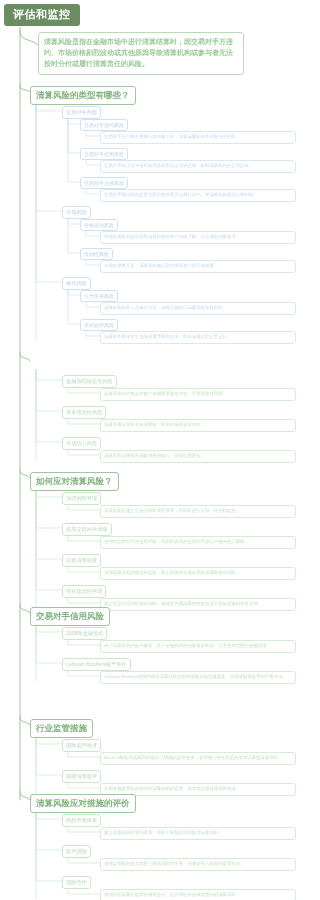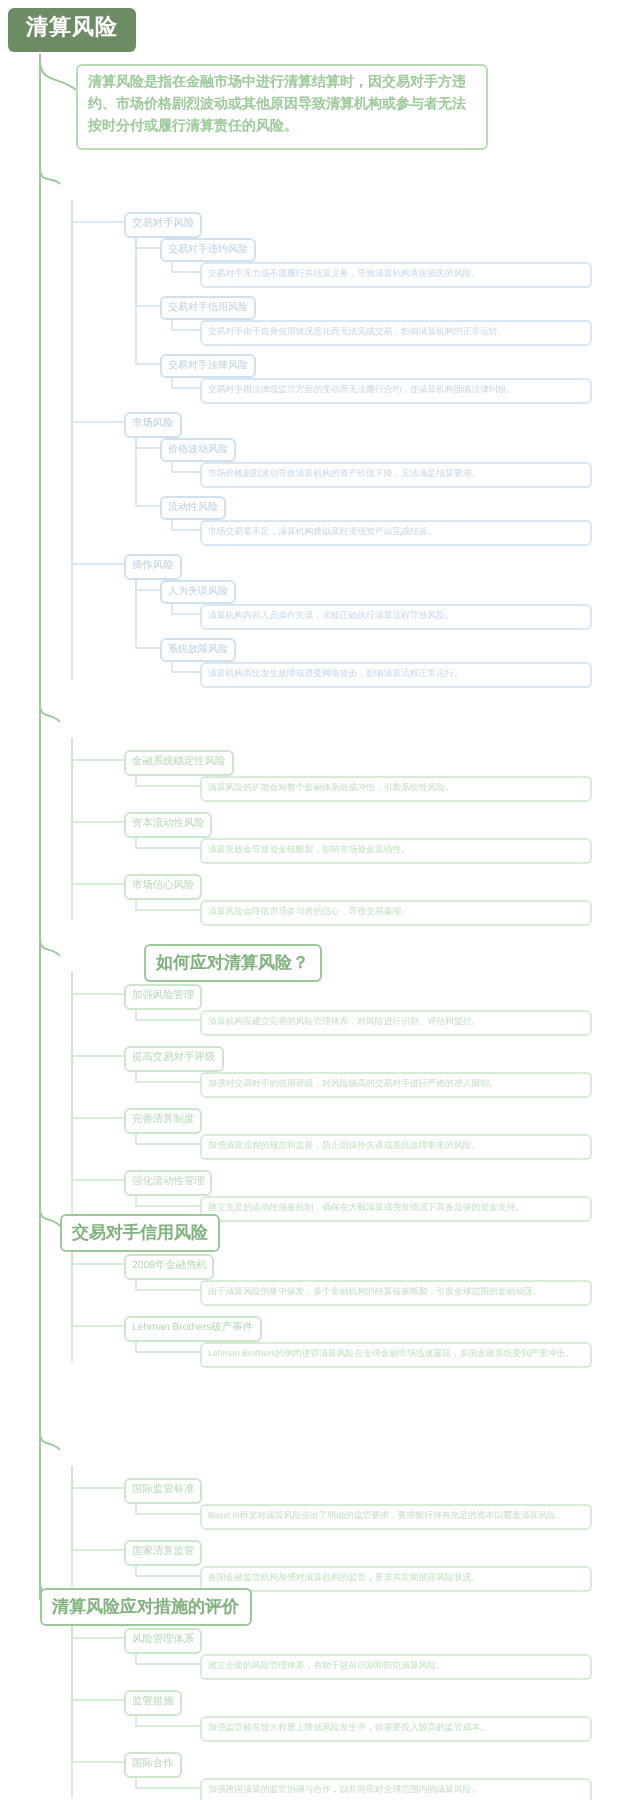--- a/index.html
+++ b/index.html
@@ -142,24 +142,25 @@
       <path d="M36,733 L36,793" stroke="#cce6ca" stroke-width="0.7" fill="none"></path>
       <path d="M36,808 L36,819 L62,819" stroke="#cce6ca" stroke-width="0.7" fill="none"></path>
       <path d="M68,824 L68,832 L100,832" stroke="#cce6ca" stroke-width="0.7" fill="none"></path>
       <path d="M36,808 L36,850 L62,850" stroke="#cce6ca" stroke-width="0.7" fill="none"></path>
       <path d="M68,855 L68,863 L100,863" stroke="#cce6ca" stroke-width="0.7" fill="none"></path>
       <path d="M36,808 L36,881 L62,881" stroke="#cce6ca" stroke-width="0.7" fill="none"></path>
       <path d="M68,886 L68,894 L100,894" stroke="#cce6ca" stroke-width="0.7" fill="none"></path>
       <path d="M36,808 L36,899" stroke="#cce6ca" stroke-width="0.7" fill="none"></path>
     </svg>
 
-  <div class="root">清算风险</div>
+  <div class="root">评估和监控</div>
 
   <div class="node intro" style="left:38px;top:32px;width:206px;">清算风险是指在金融市场中进行清算结算时，因交易对手方违约、市场价格剧烈波动或其他原因导致清算机构或参与者无法按时分付或履行清算责任的风险。</div>
 
+<div class="node h1" style="left: 30px; top: 86px;">清算风险的类型有哪些？</div>
     <div class="node blue l2" style="left: 62px; top: 106px;">交易对手风险</div>
     <div class="node blue l3" style="left: 80px; top: 119px;">交易对手违约风险</div>
     <div class="node blue l4" style="left: 100px; top: 131px; width: 196px;">交易对手无力或不愿履行其结算义务，导致清算机构承担损失的风险。</div>
     <div class="node blue l3" style="left: 80px; top: 148px;">交易对手信用风险</div>
     <div class="node blue l4" style="left: 100px; top: 160px; width: 196px;">交易对手由于自身信用状况恶化而无法完成交易，影响清算机构的正常运转。</div>
     <div class="node blue l3" style="left: 80px; top: 177px;">交易对手法律风险</div>
     <div class="node blue l4" style="left: 100px; top: 189px; width: 196px;">交易对手因法律或监管方面的变动而无法履行合约，使清算机构面临法律纠纷。</div>
     <div class="node blue l2" style="left: 62px; top: 206px;">市场风险</div>
     <div class="node blue l3" style="left: 80px; top: 219px;">价格波动风险</div>
     <div class="node blue l4" style="left: 100px; top: 231px; width: 196px;">市场价格剧烈波动导致清算机构的资产价值下降，无法满足结算要求。</div>
@@ -169,38 +170,39 @@
     <div class="node blue l3" style="left: 80px; top: 290px;">人为失误风险</div>
     <div class="node blue l4" style="left: 100px; top: 302px; width: 196px;">清算机构内部人员操作失误，未能正确执行清算流程导致风险。</div>
     <div class="node blue l3" style="left: 80px; top: 319px;">系统故障风险</div>
     <div class="node blue l4" style="left: 100px; top: 331px; width: 196px;">清算机构系统发生故障或遭受网络攻击，影响清算流程正常运行。</div>
     <div class="node green l2" style="left: 62px; top: 375px;">金融系统稳定性风险</div>
     <div class="node green l4" style="left: 100px; top: 388px; width: 196px;">清算风险的扩散会对整个金融体系造成冲击，引发系统性风险。</div>
     <div class="node green l2" style="left: 62px; top: 406px;">资本流动性风险</div>
     <div class="node green l4" style="left: 100px; top: 419px; width: 196px;">清算失败会导致资金链断裂，影响市场资金流动性。</div>
     <div class="node green l2" style="left: 62px; top: 437px;">市场信心风险</div>
     <div class="node green l4" style="left: 100px; top: 450px; width: 196px;">清算风险会降低市场参与者的信心，导致交易萎缩。</div>
-    <div class="node h1" style="left: 30px; top: 472px; margin-left: 42px;">如何应对清算风险？</div>
+    <div class="node h1" style="left: 30px; top: 472px;">如何应对清算风险？</div>
     <div class="node green l2" style="left: 62px; top: 492px;">加强风险管理</div>
     <div class="node green l4" style="left: 100px; top: 505px; width: 196px;">清算机构应建立完善的风险管理体系，对风险进行识别、评估和监控。</div>
     <div class="node green l2" style="left: 62px; top: 523px;">提高交易对手评级</div>
     <div class="node green l4" style="left: 100px; top: 536px; width: 196px;">加强对交易对手的信用评级，对风险较高的交易对手进行严格的准入限制。</div>
     <div class="node green l2" style="left: 62px; top: 554px;">完善清算制度</div>
     <div class="node green l4" style="left: 100px; top: 567px; width: 196px;">加强清算流程的规范和监督，防止因操作失误或系统故障带来的风险。</div>
     <div class="node green l2" style="left: 62px; top: 585px;">强化流动性管理</div>
     <div class="node green l4" style="left: 100px; top: 598px; width: 196px;">建立充足的流动性储备机制，确保在大额清算或突发情况下具备足够的资金支持。</div>
     <div class="node h1" style="left: 30px; top: 607px;">交易对手信用风险</div>
     <div class="node green l2" style="left: 62px; top: 627px;">2008年金融危机</div>
     <div class="node green l4" style="left: 100px; top: 640px; width: 196px;">由于清算风险的集中爆发，多个金融机构的结算链条断裂，引发全球范围的金融动荡。</div>
     <div class="node green l2" style="left: 62px; top: 658px;">Lehman Brothers破产事件</div>
     <div class="node green l4" style="left: 100px; top: 671px; width: 196px;">Lehman Brothers的倒闭使得清算风险在全球金融市场迅速蔓延，多国金融系统受到严重冲击。</div>
+    <div class="node h1" style="left: 30px; top: 719px;">行业监管措施</div>
     <div class="node green l2" style="left: 62px; top: 739px;">国际监管标准</div>
     <div class="node green l4" style="left: 100px; top: 752px; width: 196px;">Basel III框架对清算风险提出了明确的监管要求，要求银行持有充足的资本以覆盖清算风险。</div>
     <div class="node green l2" style="left: 62px; top: 770px;">国家清算监管</div>
     <div class="node green l4" style="left: 100px; top: 783px; width: 196px;">各国金融监管机构加强对清算机构的监管，要求其定期披露风险状况。</div>
-    <div class="node h1" style="left: 20px; top: 794px;">清算风险应对措施的评价</div>
+    <div class="node h1" style="left: 30px; top: 794px;">清算风险应对措施的评价</div>
     <div class="node green l2" style="left: 62px; top: 814px;">风险管理体系</div>
     <div class="node green l4" style="left: 100px; top: 827px; width: 196px;">建立全面的风险管理体系，有助于提前识别和防范清算风险。</div>
     <div class="node green l2" style="left: 62px; top: 845px;">监管措施</div>
     <div class="node green l4" style="left: 100px; top: 858px; width: 196px;">加强监管能在较大程度上降低风险发生率，但需要投入较高的监管成本。</div>
     <div class="node green l2" style="left: 62px; top: 876px;">国际合作</div>
     <div class="node green l4" style="left: 100px; top: 889px; width: 196px;">加强跨国清算的监管协调与合作，以共同应对全球范围内的清算风险。</div>
   </div>
 
 </body></html>

